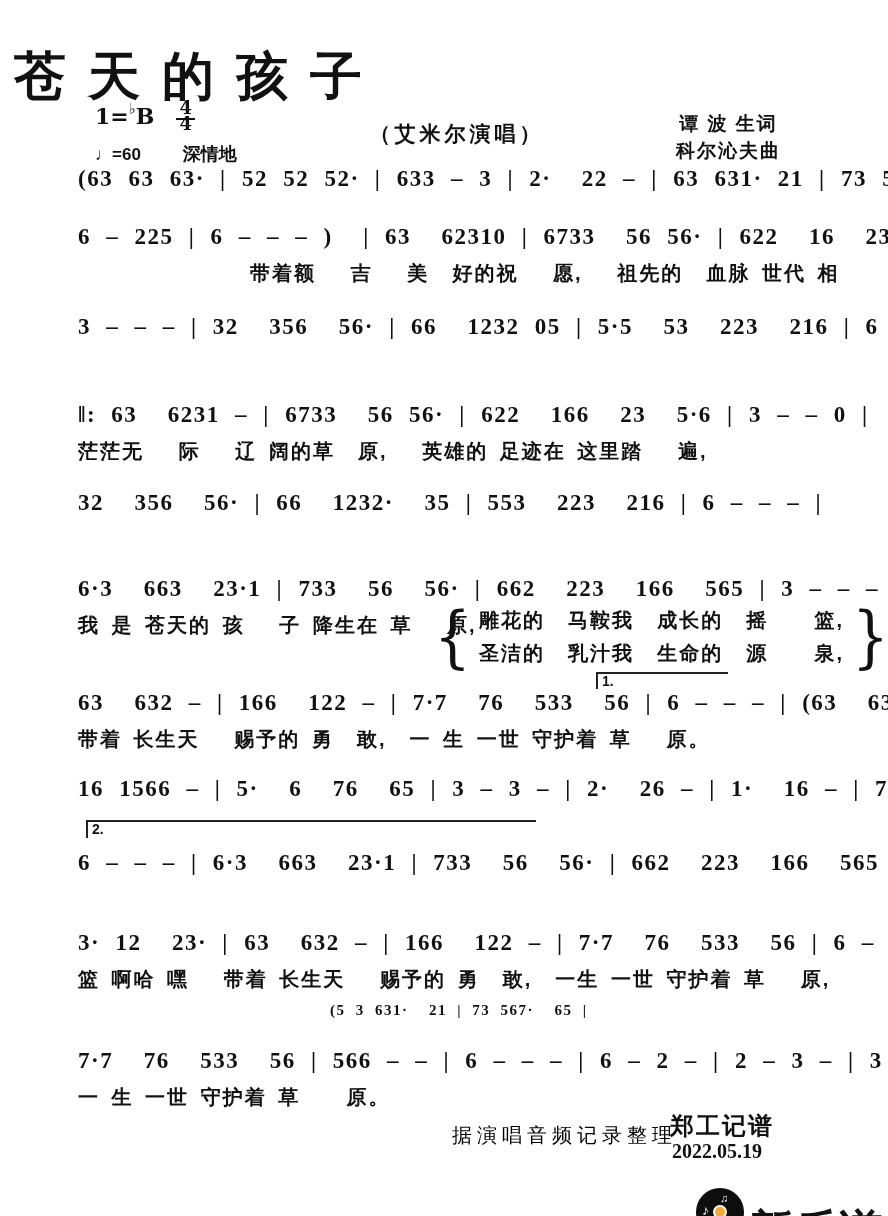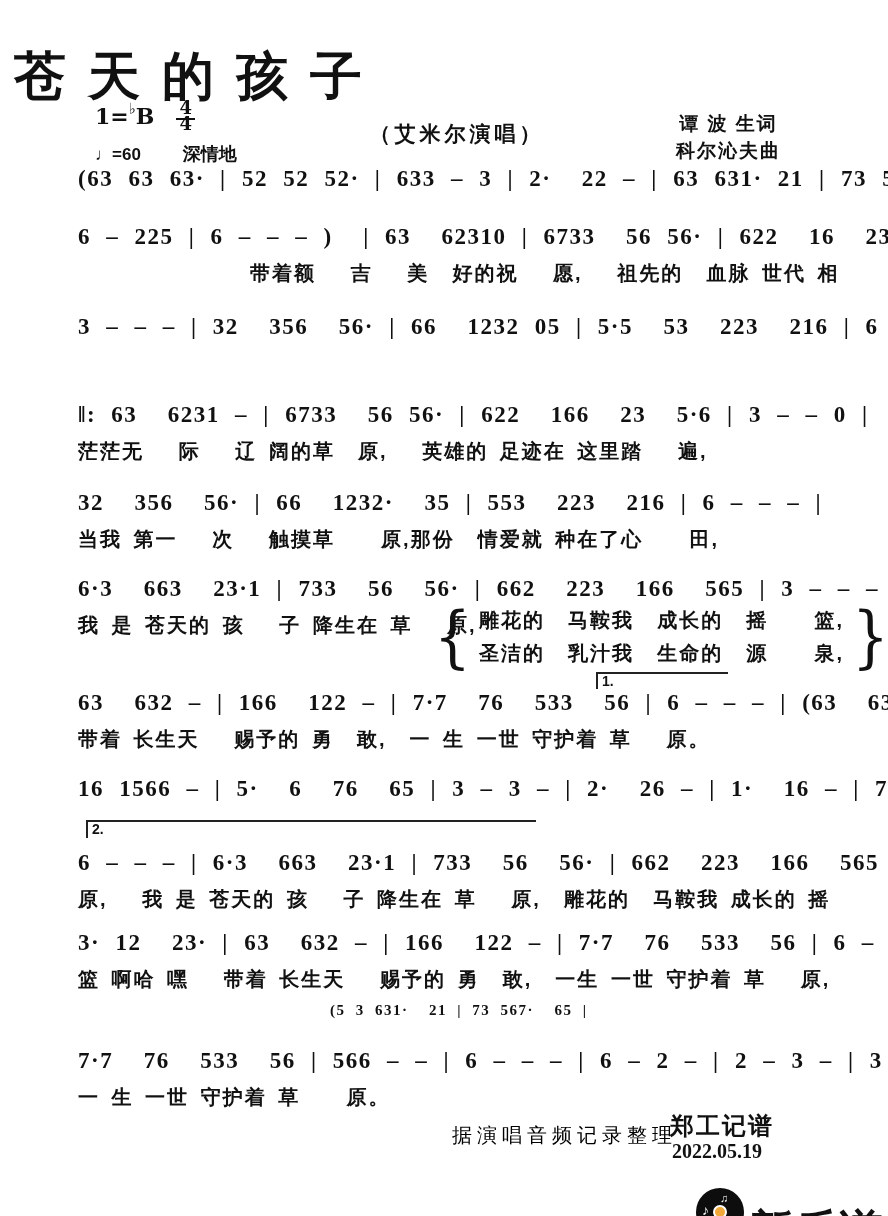--- a/index.html
+++ b/index.html
@@ -96,21 +96,20 @@
     <div class="notation">3 – – – | 32  356  56· | 66  1232 05 | 5·5  53  223  216 | 6 – – – |</div>
   </div>
 
   <div class="system" style="top:402px">
     <div class="notation">‖: 63  6231 – | 6733  56 56· | 622  166  23  5·6 | 3 – – 0 |</div>
     <div class="lyrics">茫茫无   际   辽 阔的草  原,   英雄的 足迹在 这里踏   遍,</div>
   </div>
 
   <div class="system" style="top:490px">
     <div class="notation">32  356  56· | 66  1232·  35 | 553  223  216 | 6 – – – |</div>
-    <div class="lyrics">当我 第一   次   触摸草    原,那份  情爱就 种在了心    田,</div>
   </div>
 
   <div class="system" style="top:576px;height:112px">
     <div class="notation">6·3  663  23·1 | 733  56  56· | 662  223  166  565 | 3 – – – |</div>
     <div class="lyrics">我 是 苍天的 孩   子 降生在 草   原,</div>
     <div class="altwrap">
       <span class="brace">{</span>
       <div class="altlines">
         <div class="lyrics">雕花的  马鞍我  成长的  摇    篮,</div>
         <div class="lyrics">圣洁的  乳汁我  生命的  源    泉,</div>
@@ -125,21 +124,20 @@
     <div class="lyrics">带着 长生天   赐予的 勇  敢,  一 生 一世 守护着 草   原。</div>
   </div>
 
   <div class="system" style="top:776px">
     <div class="notation">16 1566 – | 5·  6  76  65 | 3 – 3 – | 2·  26 – | 1·  16 – | 7 – 76 | 7 – 33) :‖</div>
   </div>
 
   <div class="system" style="top:850px">
     <div class="volta2">2.</div>
     <div class="notation">6 – – – | 6·3  663  23·1 | 733  56  56· | 662  223  166  565 |</div>
-    <div class="lyrics">原,   我 是 苍天的 孩   子 降生在 草   原,  雕花的  马鞍我 成长的 摇</div>
   </div>
 
   <div class="system" style="top:930px">
     <div class="notation">3· 12  23· | 63  632 – | 166  122 – | 7·7  76  533  56 | 6 – – – |</div>
     <div class="lyrics">篮 啊哈 嘿   带着 长生天   赐予的 勇  敢,  一生 一世 守护着 草   原,</div>
   </div>
 
   <div class="system inset" style="top:1002px">
     <div class="notation">(5 3 631·  21 | 73 567·  65 |</div>
   </div>

